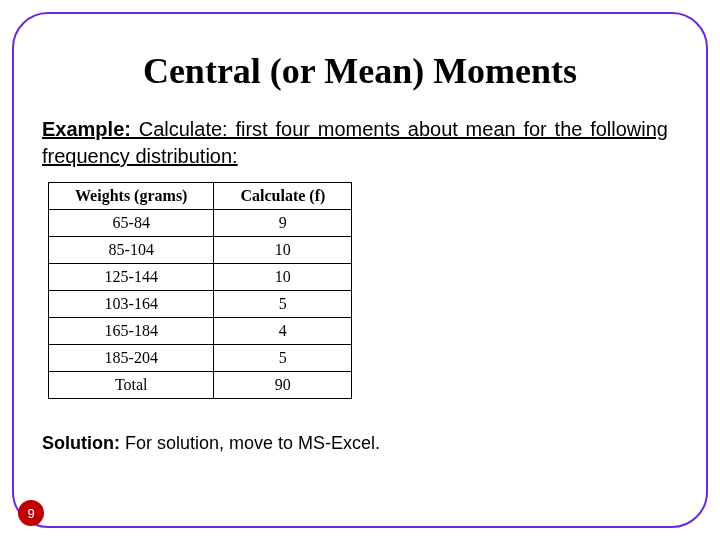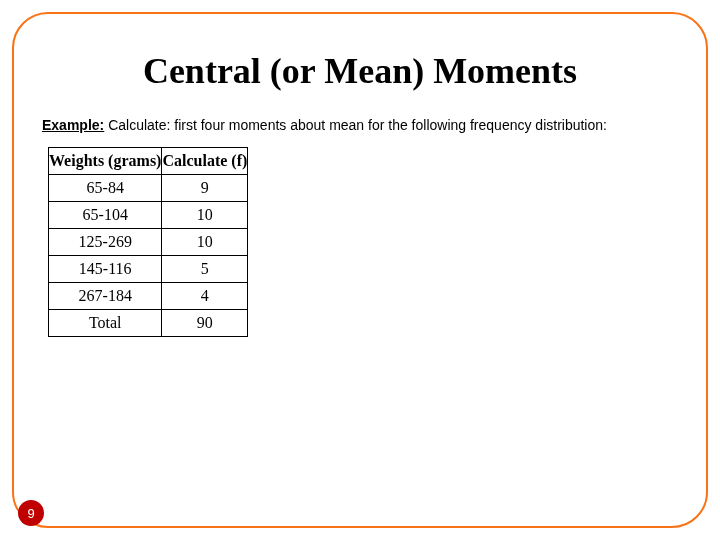--- a/index.html
+++ b/index.html
@@ -8,57 +8,58 @@
 
   .slide {
     position: relative;
     width: 720px;
     height: 540px;
     background: #fff;
   }
   .frame {
     position: absolute;
     left: 12px; right: 12px; top: 12px; bottom: 12px;
-    border: 2px solid #f97316;
+    border: 2px solid #6d28d9;
     border-radius: 36px;
     padding: 18px 26px 18px 26px;
   }
 
   .title {
     font-size: 36px;
     font-weight: bold;
     text-align: center;
     margin: 18px 0 24px 0;
     font-family: "Times New Roman", Times, serif;
   }
 
   .example {
     font-family: Arial, Helvetica, sans-serif;
-    font-size: 14px;
+    font-size: 20px;
     line-height: 1.35;
     text-align: justify;
     margin: 0 12px 12px 2px;
+    text-decoration: underline;
   }
   .example .label { font-weight: bold; text-decoration: underline; }
 
   .tbl {
     border-collapse: collapse;
     margin: 4px 0 0 8px;
     font-family: "Times New Roman", Times, serif;
     font-size: 16px;
   }
   .tbl th, .tbl td {
     border: 1px solid #000;
     padding: 4px 12px;
     text-align: center;
     background: #fff;
   }
   .tbl th {
     font-weight: bold;
-    padding: 4px 0;
+    padding: 4px 26px;
   }
 
   .solution {
     font-family: Arial, Helvetica, sans-serif;
     font-size: 18px;
     margin: 34px 2px 0 2px;
   }
   .solution .label { font-weight: bold; }
 
   .pagenum {
@@ -94,41 +95,48 @@
           <th>Weights (grams)</th>
           <th>Calculate (f)</th>
         </tr>
       </thead>
       <tbody>
         <tr>
           <td>65-84</td>
           <td>9</td>
         </tr>
         <tr>
-          <td>65-104</td>
+          <td>85-104</td>
           <td>10</td>
         </tr>
         <tr>
-          <td>125-269</td>
+          <td>125-144</td>
           <td>10</td>
         </tr>
         <tr>
-          <td>145-116</td>
+          <td>103-164</td>
           <td>5</td>
         </tr>
         <tr>
-          <td>267-184</td>
+          <td>165-184</td>
           <td>4</td>
+        </tr>
+        <tr>
+          <td>185-204</td>
+          <td>5</td>
         </tr>
         <tr>
           <td>Total</td>
           <td>90</td>
         </tr>
       </tbody>
     </table>
 
+    <p class="solution">
+      <span class="label">Solution:</span><span> For solution, move to MS-Excel.</span>
+    </p>
 
   </div>
 
   <div class="pagenum">
     <span>9</span>
   </div>
 </div>
 
 </body></html>

